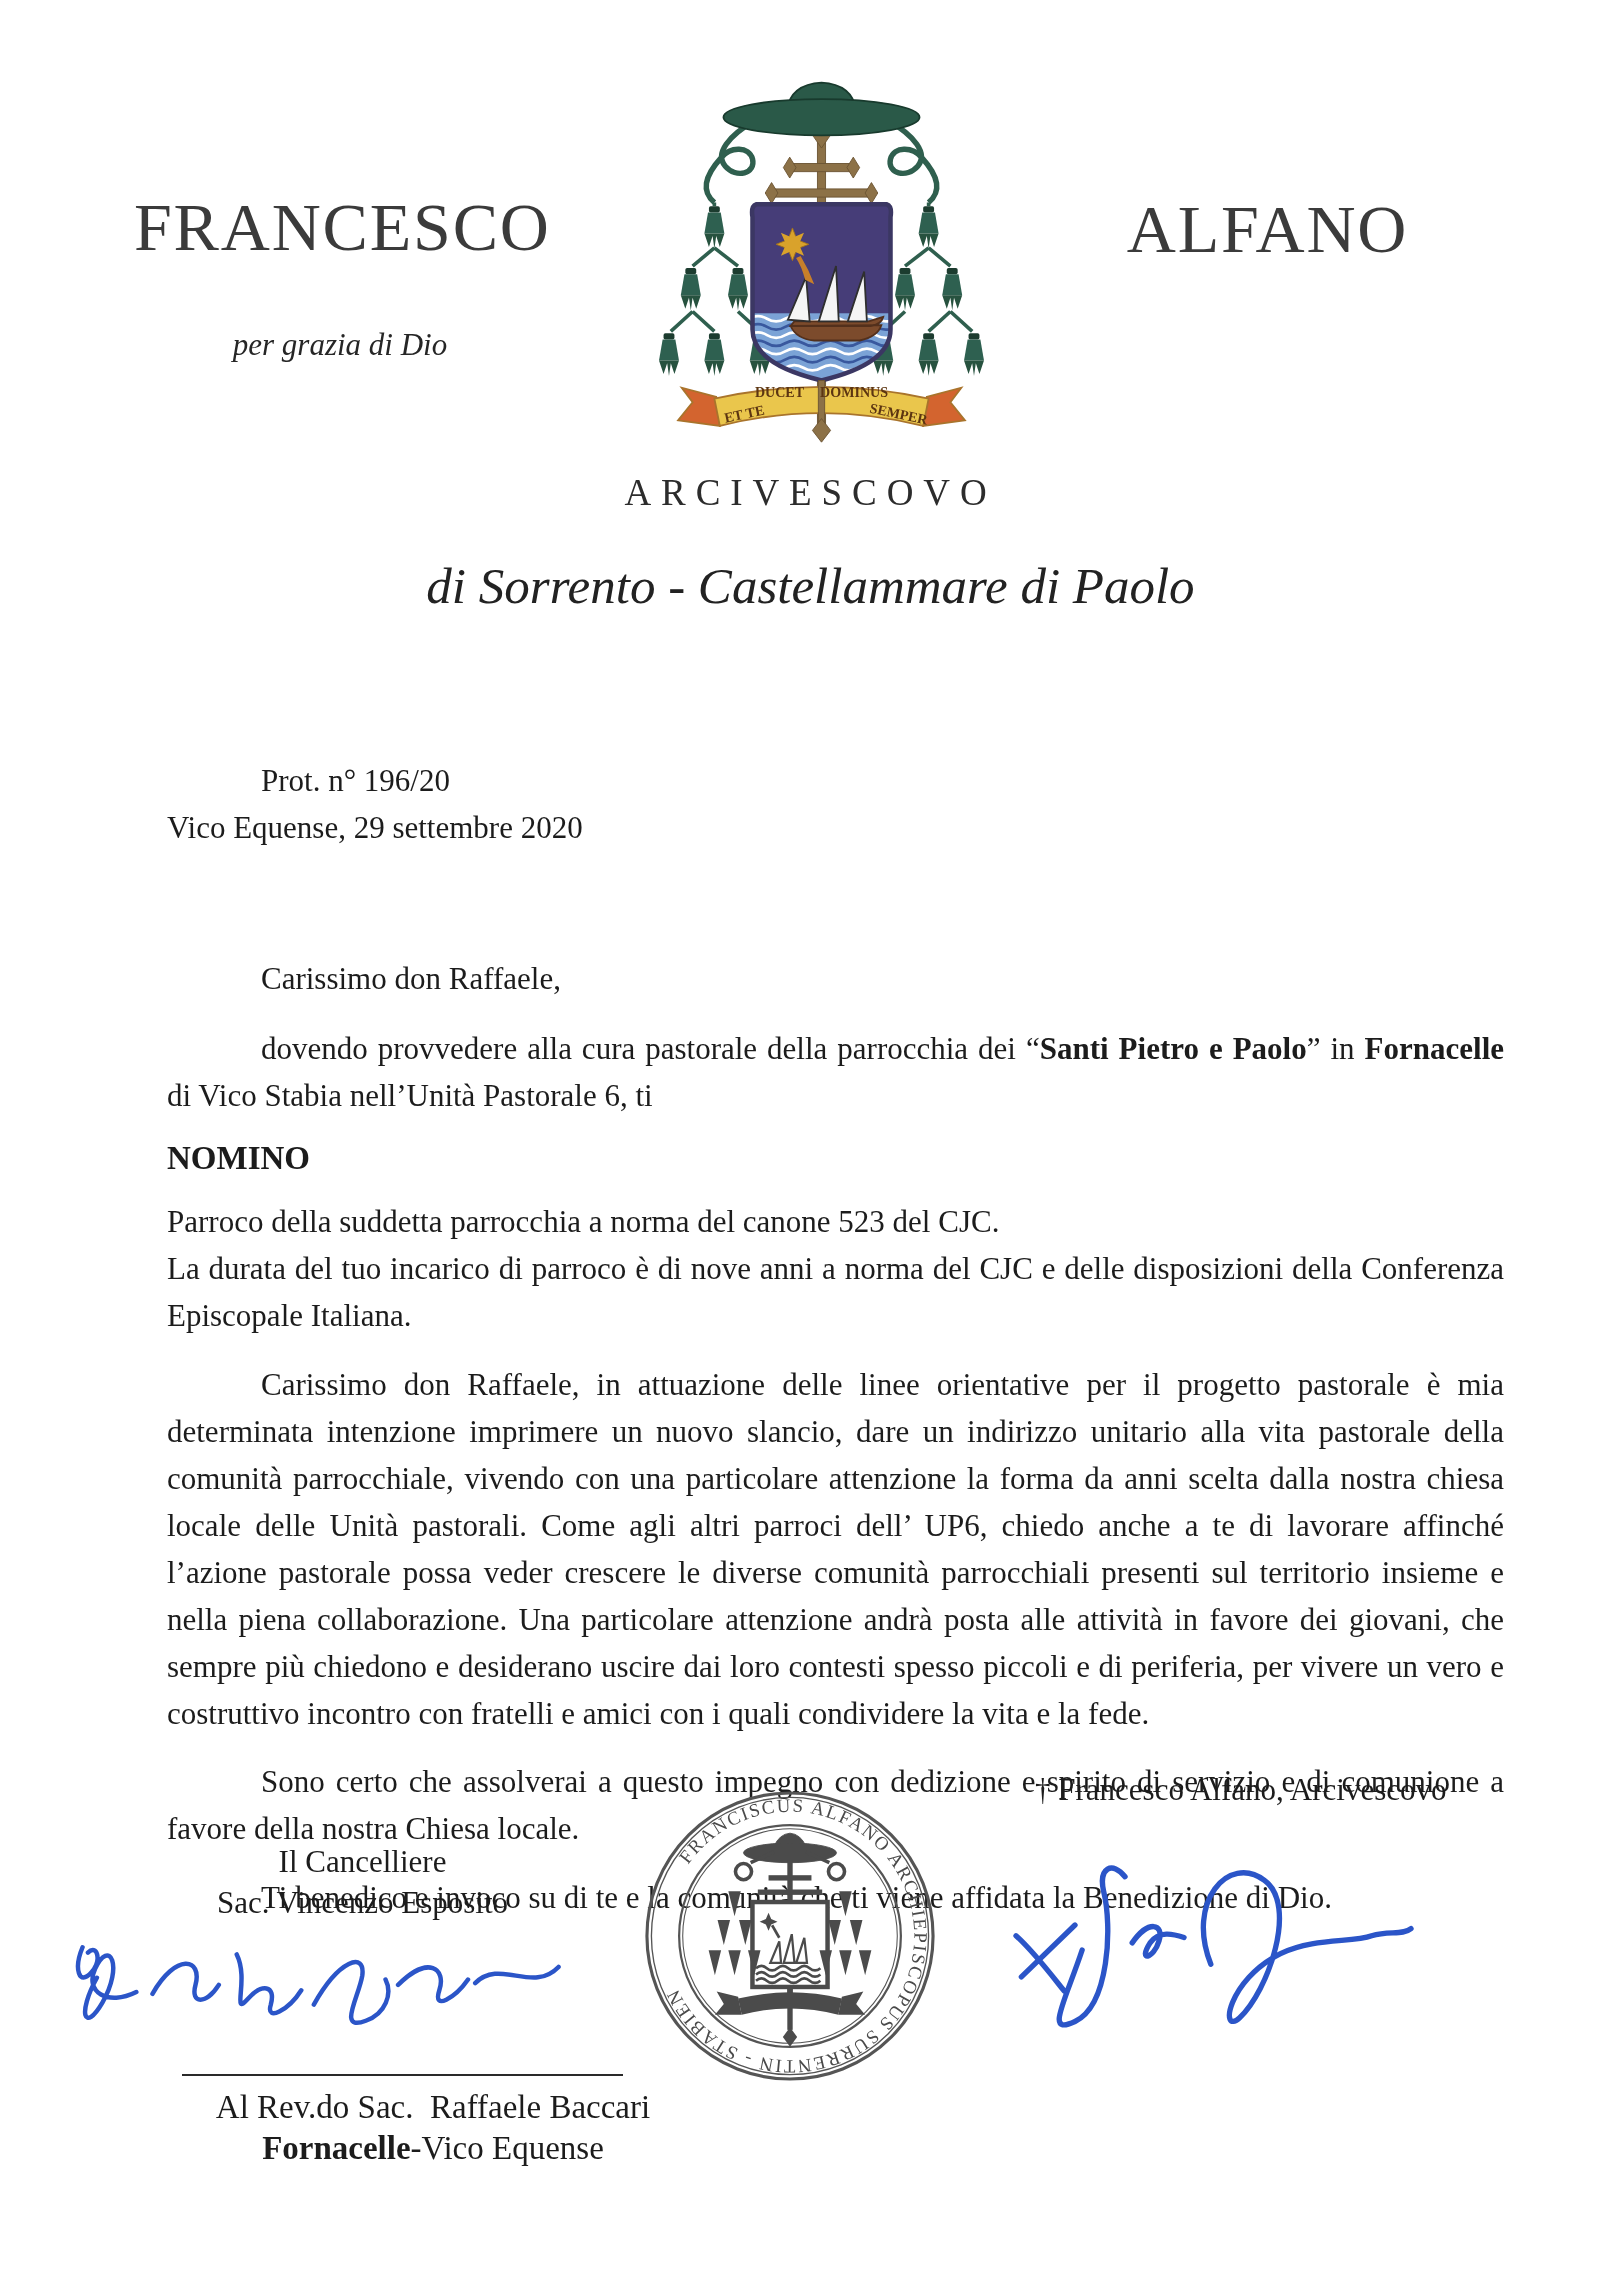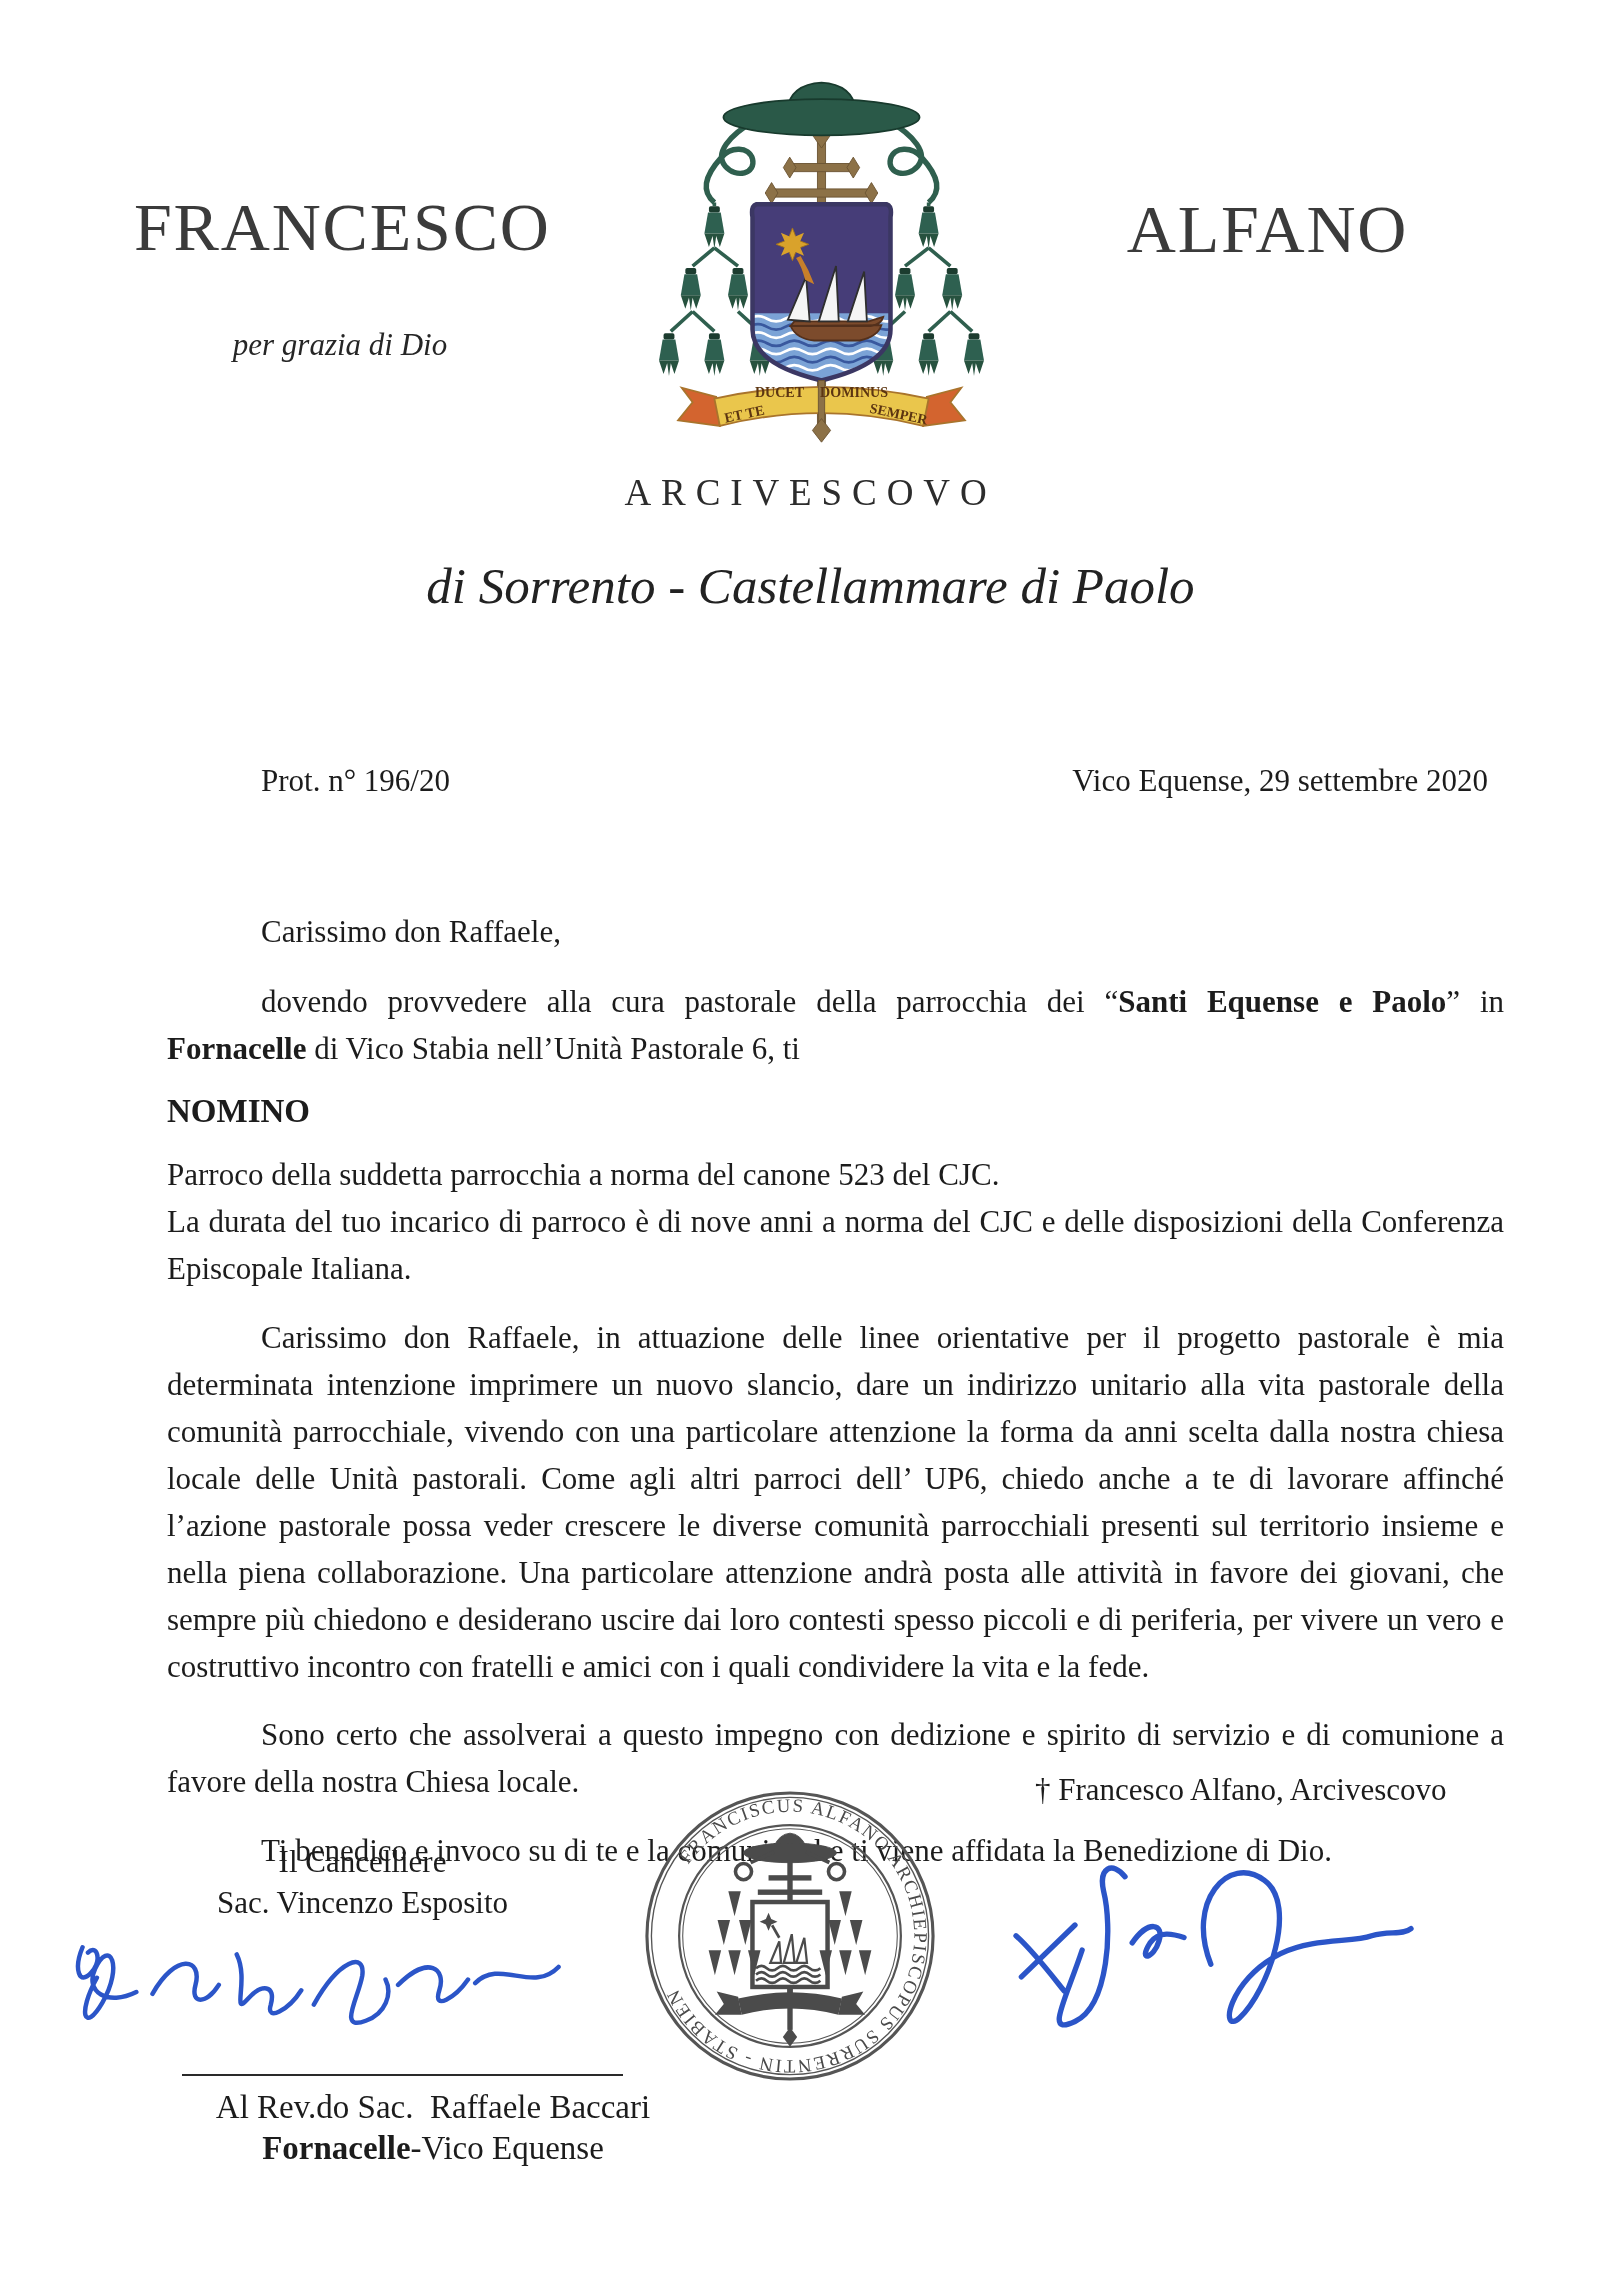--- a/index.html
+++ b/index.html
@@ -42,21 +42,21 @@
   }
   #subtitle-line{
     position:absolute;left:0;top:557px;width:1621px;
     text-align:center;font-style:italic;font-size:51px;color:#222;
   }
   
   .letter{
     position:absolute;left:167px;top:757px;width:1337px;
     font-size:31px;line-height:47px;text-align:justify;
   }
-  .prot-row{display:flex;justify-content:space-between;text-align:left;}
+  .prot-row{display:flex;justify-content:center;text-align:left;flex-direction:column;}
   .prot-row .prot{margin-left:94px;}
   .prot-row .dateline{margin-right:16px;}
   .letter p{margin:0;}
   .indent{text-indent:94px;}
   .salutation{margin-top:104px !important;text-align:left;}
   .p-incarico{margin-top:23px !important;}
   .nomino{margin-top:16px !important;text-align:left;font-weight:bold;font-size:33px;}
   .p-parroco{margin-top:16px !important;text-align:left;}
   .p-progetto{margin-top:21.5px !important;}
   .p-impegno{margin-top:21.5px !important;}
@@ -171,21 +171,21 @@
 
   <div id="title-line">ARCIVESCOVO</div>
   <div id="subtitle-line">di Sorrento - Castellammare di Paolo</div>
 
   <div class="letter">
     <div class="prot-row">
       <span class="prot">Prot. n° 196/20</span>
       <span class="dateline">Vico Equense, 29 settembre 2020</span>
     </div>
     <p class="salutation indent">Carissimo don Raffaele,</p>
-    <p class="p-incarico indent"><span>dovendo provvedere alla cura pastorale della parrocchia dei “</span><span class="b">Santi Equense e Paolo</span><span>” in </span><span class="b">Fornacelle</span><span> di Vico Stabia nell’Unità Pastorale 6, ti</span></p>
+    <p class="p-incarico indent"><span>dovendo provvedere alla cura pastorale della parrocchia dei “</span><span class="b">Santi Pietro e Paolo</span><span>” in </span><span class="b">Fornacelle</span><span> di Vico Stabia nell’Unità Pastorale 6, ti</span></p>
     <p class="nomino">NOMINO</p>
     <p class="p-parroco">Parroco della suddetta parrocchia a norma del canone 523 del CJC.</p>
     <p>La durata del tuo incarico di parroco è di nove anni a norma del CJC e delle disposizioni della Conferenza Episcopale Italiana.</p>
     <p class="p-progetto indent">Carissimo don Raffaele, in attuazione delle linee orientative per il progetto pastorale è mia determinata intenzione imprimere un nuovo slancio, dare un indirizzo unitario alla vita pastorale della comunità parrocchiale, vivendo con una particolare attenzione la forma da anni scelta dalla nostra chiesa locale delle Unità pastorali. Come agli altri parroci dell’ UP6, chiedo anche a te di lavorare affinché l’azione pastorale possa veder crescere le diverse comunità parrocchiali presenti sul territorio insieme e nella piena collaborazione. Una particolare attenzione andrà posta alle attività in favore dei giovani, che sempre più chiedono e desiderano uscire dai loro contesti spesso piccoli e di periferia, per vivere un vero e costruttivo incontro con fratelli e amici con i quali condividere la vita e la fede.</p>
     <p class="p-impegno indent">Sono certo che assolverai a questo impegno con dedizione e spirito di servizio e di comunione a favore della nostra Chiesa locale.</p>
     <p class="p-benedizione indent">Ti benedico e invoco su di te e la comunità che ti viene affidata la Benedizione di Dio.</p>
   </div>
 
   <div class="chancellor-label">
     <div>Il Cancelliere</div>

